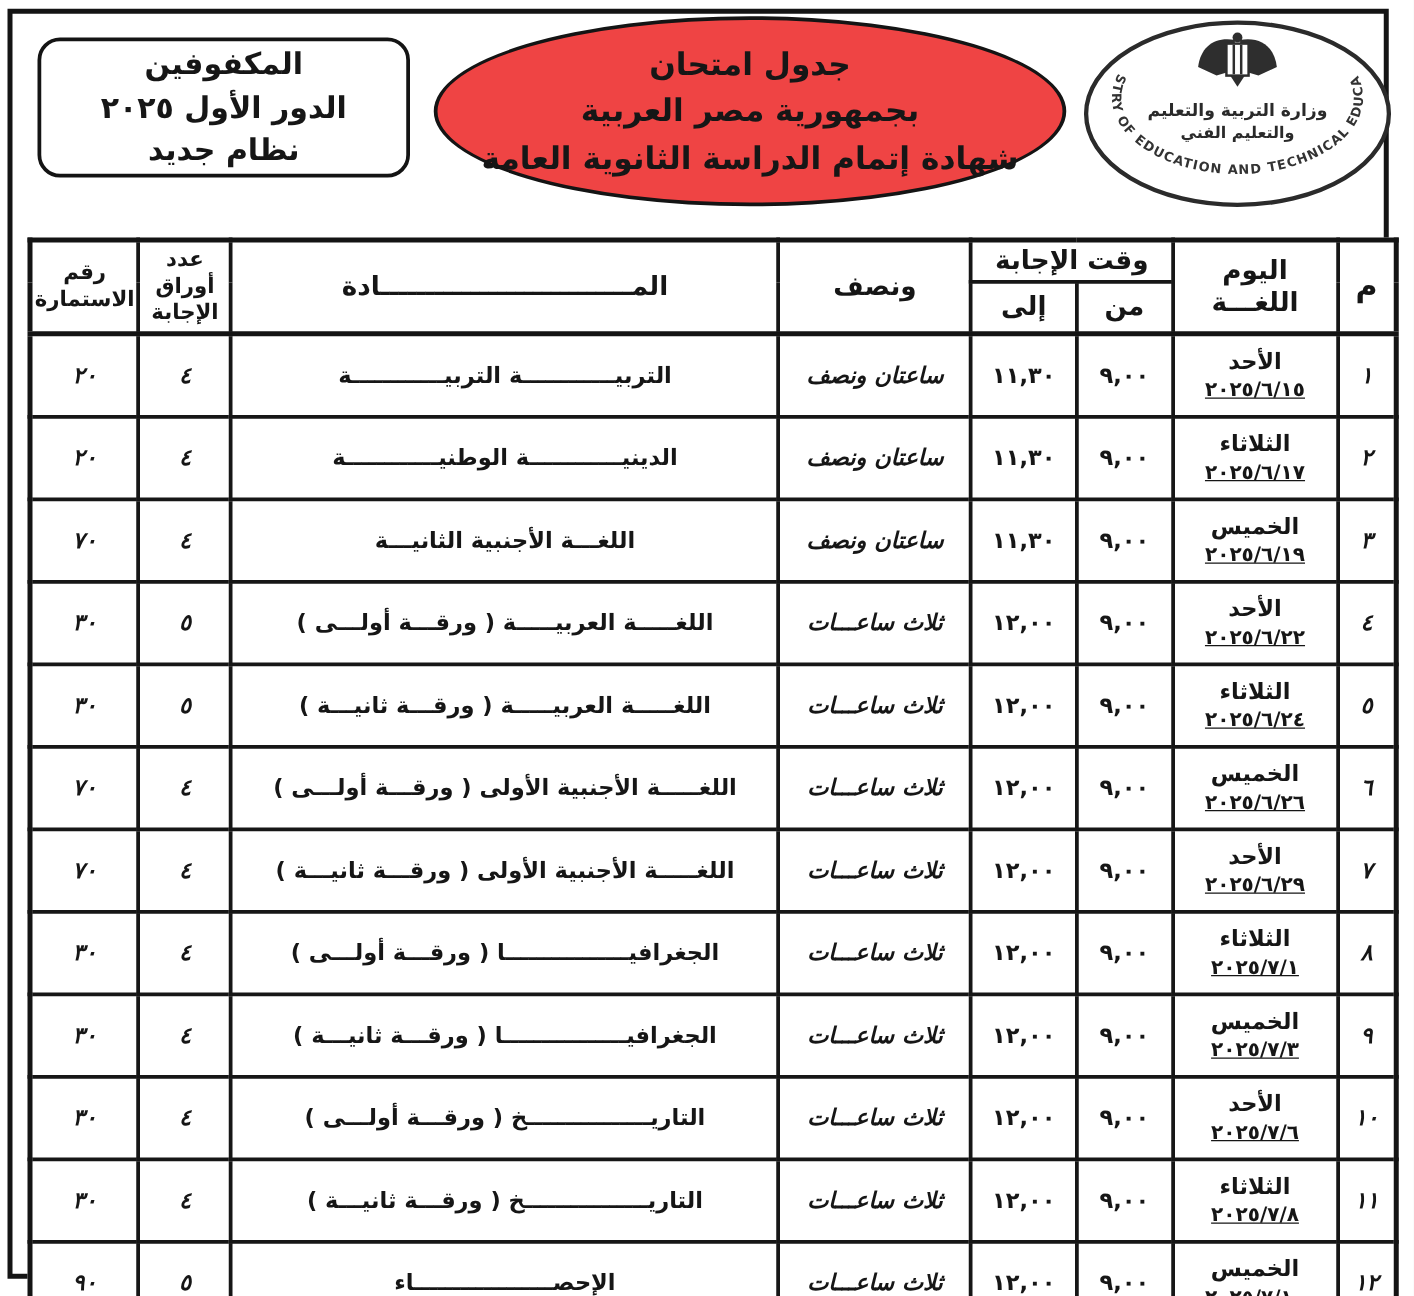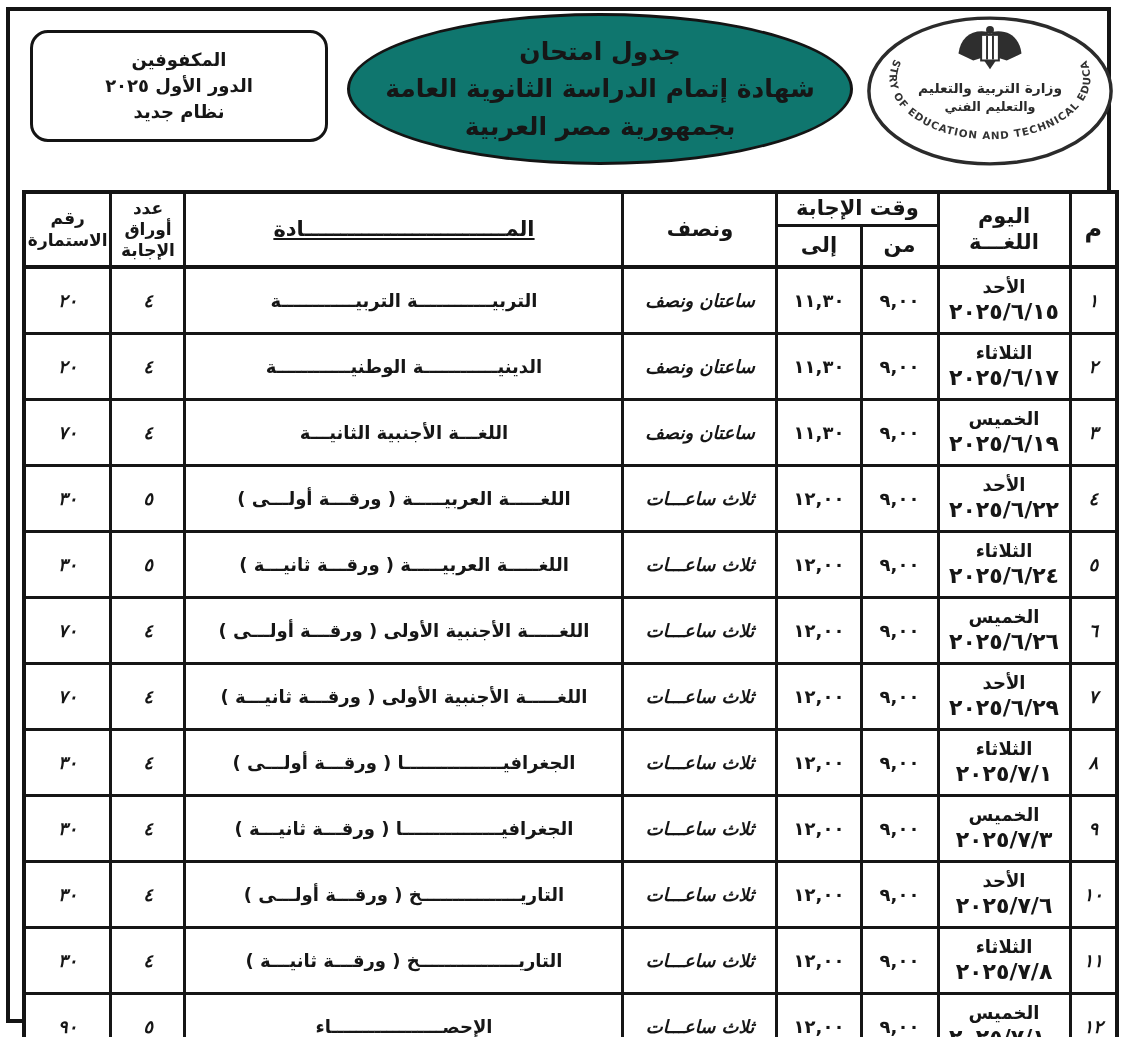--- a/index.html
+++ b/index.html
@@ -13,70 +13,70 @@
   }
   .page-border{
     position:absolute;left:6px;top:7px;width:1105px;height:1016px;
     border:4px solid #141414;box-sizing:border-box;background:#ffffff;
   }
   
   .category-box{
     position:absolute;right:803px;top:30px;width:298px;height:112px;
     border:3.5px solid #141414;border-radius:18px;box-sizing:border-box;
     display:flex;flex-direction:column;align-items:center;justify-content:center;
-    font-weight:bold;font-size:18px;line-height:1.45;text-align:center;background:#fff;
+    font-weight:bold;font-size:24px;line-height:1.45;text-align:center;background:#fff;
   }
   .title-oval{
     position:absolute;right:278px;top:13px;width:506px;height:152px;
     border:3.5px solid #141414;border-radius:50%;box-sizing:border-box;
     display:flex;flex-direction:column;align-items:center;justify-content:center;
-    font-weight:bold;font-size:25px;line-height:1.5;text-align:center;background:#0f766e;
+    font-weight:bold;font-size:25px;line-height:1.5;text-align:center;background:#ef4444;
   }
   .seal{position:absolute;left:862px;top:10px;width:256px;height:162px;}
   
   table.exam{
     position:absolute;right:12px;top:190px;width:1093px;
     border-collapse:collapse;table-layout:fixed;background:#fff;
     border:4px solid #141414;
   }
   table.exam th,table.exam td{
     border:3px solid #161616;text-align:center;vertical-align:middle;
     font-weight:bold;padding:0;overflow:hidden;
   }
   table.exam thead th{font-size:21px;line-height:1.2;}
   tr.h1 th{height:30px;}
   tr.h2 th{height:38px;font-size:22px;}
   table.exam thead{border-bottom:4px solid #141414;}
   table.exam td{height:63px;font-size:18px;}
   td.c-num{font-size:18px;font-style:italic;}
   td.c-day .day{font-size:18px;line-height:1.25;}
-  td.c-day .date{font-size:22px;line-height:1.25;}
+  td.c-day .date{font-size:16px;line-height:1.25;text-decoration:underline;}
   td.c-time{font-size:18px;letter-spacing:1px;}
   td.c-dur{font-size:19px;white-space:nowrap;font-style:italic;}
   td.c-subj{font-size:19px;white-space:nowrap;padding:0 10px;}
-  th.h-subject{white-space:nowrap;overflow:hidden;text-decoration:underline;}
+  th.h-subject{white-space:nowrap;overflow:hidden;}
   .hline{display:block;}
   .small-h{font-size:17px !important;line-height:1.25 !important;}
 </style>
 </head>
 <body>
 
 <div class="page">
   <div class="page-border"></div>
 
   <div class="category-box">
     <span class="hline">المكفوفين</span>
     <span class="hline">الدور الأول ٢٠٢٥</span>
     <span class="hline">نظام جديد</span>
   </div>
 
   <div class="title-oval">
     <span class="hline">جدول امتحان</span>
+    <span class="hline">بجمهورية مصر العربية</span>
     <span class="hline">شهادة إتمام الدراسة الثانوية العامة</span>
-    <span class="hline">بجمهورية مصر العربية</span>
   </div>
 
   <svg class="seal" viewBox="0 0 260 160">
     <ellipse cx="130" cy="80" rx="123" ry="74" fill="#ffffff" stroke="#2b2b2b" stroke-width="3.5"></ellipse>
     <defs>
       <path id="sealArc" d="M 34 46 A 102 62 0 1 0 226 46" fill="none"></path>
     </defs>
     <text font-size="10.5" font-weight="bold" fill="#333333" letter-spacing="1">
       <textPath href="#sealArc" startOffset="50%" text-anchor="middle">MINISTRY OF EDUCATION AND TECHNICAL EDUCATION</textPath>
     </text>

